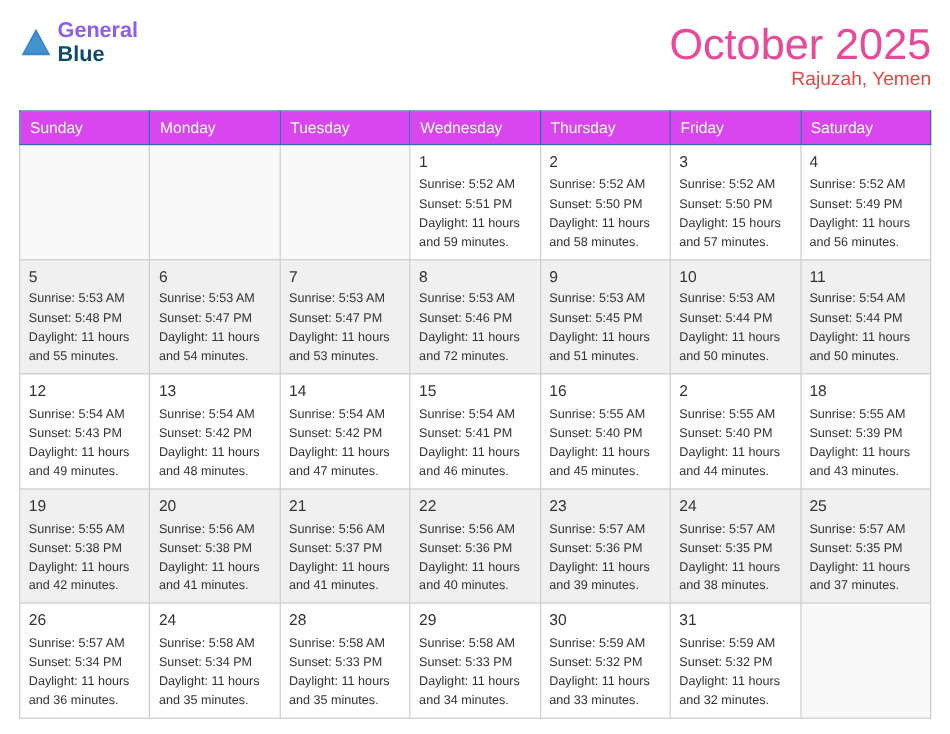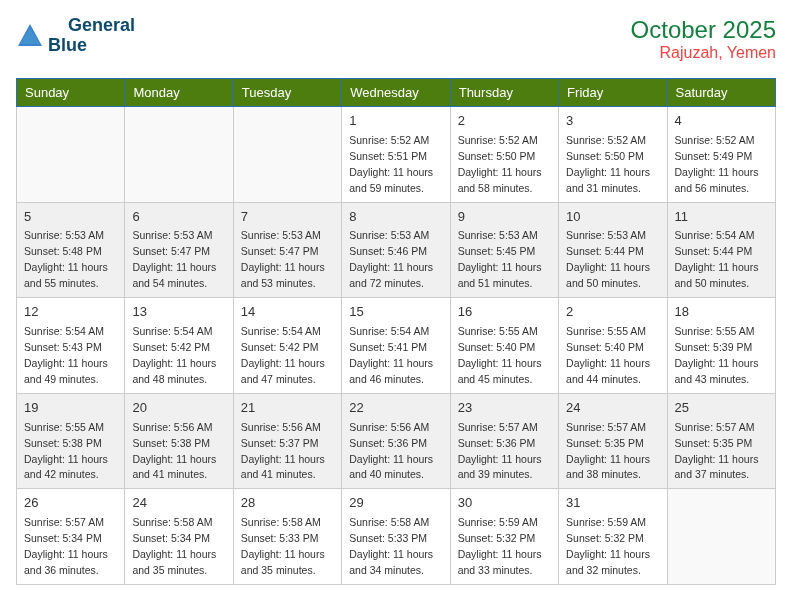--- a/index.html
+++ b/index.html
@@ -19,46 +19,46 @@
     .logo {
       display: flex;
       align-items: center;
       gap: 4px;
     }
     .logo-text {
       font-size: 18px;
       font-weight: bold;
       line-height: 1.1;
     }
-    .logo-general { color: #0c4a6e; margin-left: 20px; }
+    .logo-general { color: #8b5cf6; }
     .logo-blue { color: #0c4a6e; }
     .logo-icon {
       width: 28px;
       height: 28px;
     }
     .title-block {
       text-align: right;
     }
     .month-title {
-      font-size: 24px;
+      font-size: 36px;
       font-weight: normal;
-      color: #15803d;
+      color: #ec4899;
       margin-left: 31px;
     }
     .location {
       font-size: 16px;
       color: #ef4444;
     }
     .calendar {
       width: 100%;
       border-collapse: collapse;
       font-size: 11px;
     }
     .calendar th {
-      background-color: #4d7c0f;
+      background-color: #d946ef;
       color: #fff;
       text-align: left;
       padding: 6px 8px;
       font-size: 13px;
       font-weight: normal;
       border: 1px solid #2a6db5;
     }
     .calendar td {
       vertical-align: top;
       padding: 5px 7px;
@@ -119,21 +119,21 @@
         <th>Saturday</th>
       </tr>
   </thead>
   <tbody id="calendar-body">
   <tr>
         <td class="empty"></td>
         <td class="empty"></td>
         <td class="empty"></td>
         <td><span class="day-num">1</span><span class="day-detail">Sunrise: 5:52 AM</span><br><span class="day-detail">Sunset: 5:51 PM</span><br><span class="day-detail">Daylight: 11 hours and 59 minutes.</span></td>
         <td><span class="day-num">2</span><span class="day-detail">Sunrise: 5:52 AM</span><br><span class="day-detail">Sunset: 5:50 PM</span><br><span class="day-detail">Daylight: 11 hours and 58 minutes.</span></td>
-        <td><span class="day-num">3</span><span class="day-detail">Sunrise: 5:52 AM</span><br><span class="day-detail">Sunset: 5:50 PM</span><br><span class="day-detail">Daylight: 11 hours and 31 minutes.</span></td>
+        <td><span class="day-num">3</span><span class="day-detail">Sunrise: 5:52 AM</span><br><span class="day-detail">Sunset: 5:50 PM</span><br><span class="day-detail">Daylight: 15 hours and 57 minutes.</span></td>
         <td><span class="day-num">4</span><span class="day-detail">Sunrise: 5:52 AM</span><br><span class="day-detail">Sunset: 5:49 PM</span><br><span class="day-detail">Daylight: 11 hours and 56 minutes.</span></td>
       </tr>
       <tr class="row-shaded">
         <td><span class="day-num">5</span><span class="day-detail">Sunrise: 5:53 AM</span><br><span class="day-detail">Sunset: 5:48 PM</span><br><span class="day-detail">Daylight: 11 hours and 55 minutes.</span></td>
         <td><span class="day-num">6</span><span class="day-detail">Sunrise: 5:53 AM</span><br><span class="day-detail">Sunset: 5:47 PM</span><br><span class="day-detail">Daylight: 11 hours and 54 minutes.</span></td>
         <td><span class="day-num">7</span><span class="day-detail">Sunrise: 5:53 AM</span><br><span class="day-detail">Sunset: 5:47 PM</span><br><span class="day-detail">Daylight: 11 hours and 53 minutes.</span></td>
         <td><span class="day-num">8</span><span class="day-detail">Sunrise: 5:53 AM</span><br><span class="day-detail">Sunset: 5:46 PM</span><br><span class="day-detail">Daylight: 11 hours and 72 minutes.</span></td>
         <td><span class="day-num">9</span><span class="day-detail">Sunrise: 5:53 AM</span><br><span class="day-detail">Sunset: 5:45 PM</span><br><span class="day-detail">Daylight: 11 hours and 51 minutes.</span></td>
         <td><span class="day-num">10</span><span class="day-detail">Sunrise: 5:53 AM</span><br><span class="day-detail">Sunset: 5:44 PM</span><br><span class="day-detail">Daylight: 11 hours and 50 minutes.</span></td>
         <td><span class="day-num">11</span><span class="day-detail">Sunrise: 5:54 AM</span><br><span class="day-detail">Sunset: 5:44 PM</span><br><span class="day-detail">Daylight: 11 hours and 50 minutes.</span></td>

